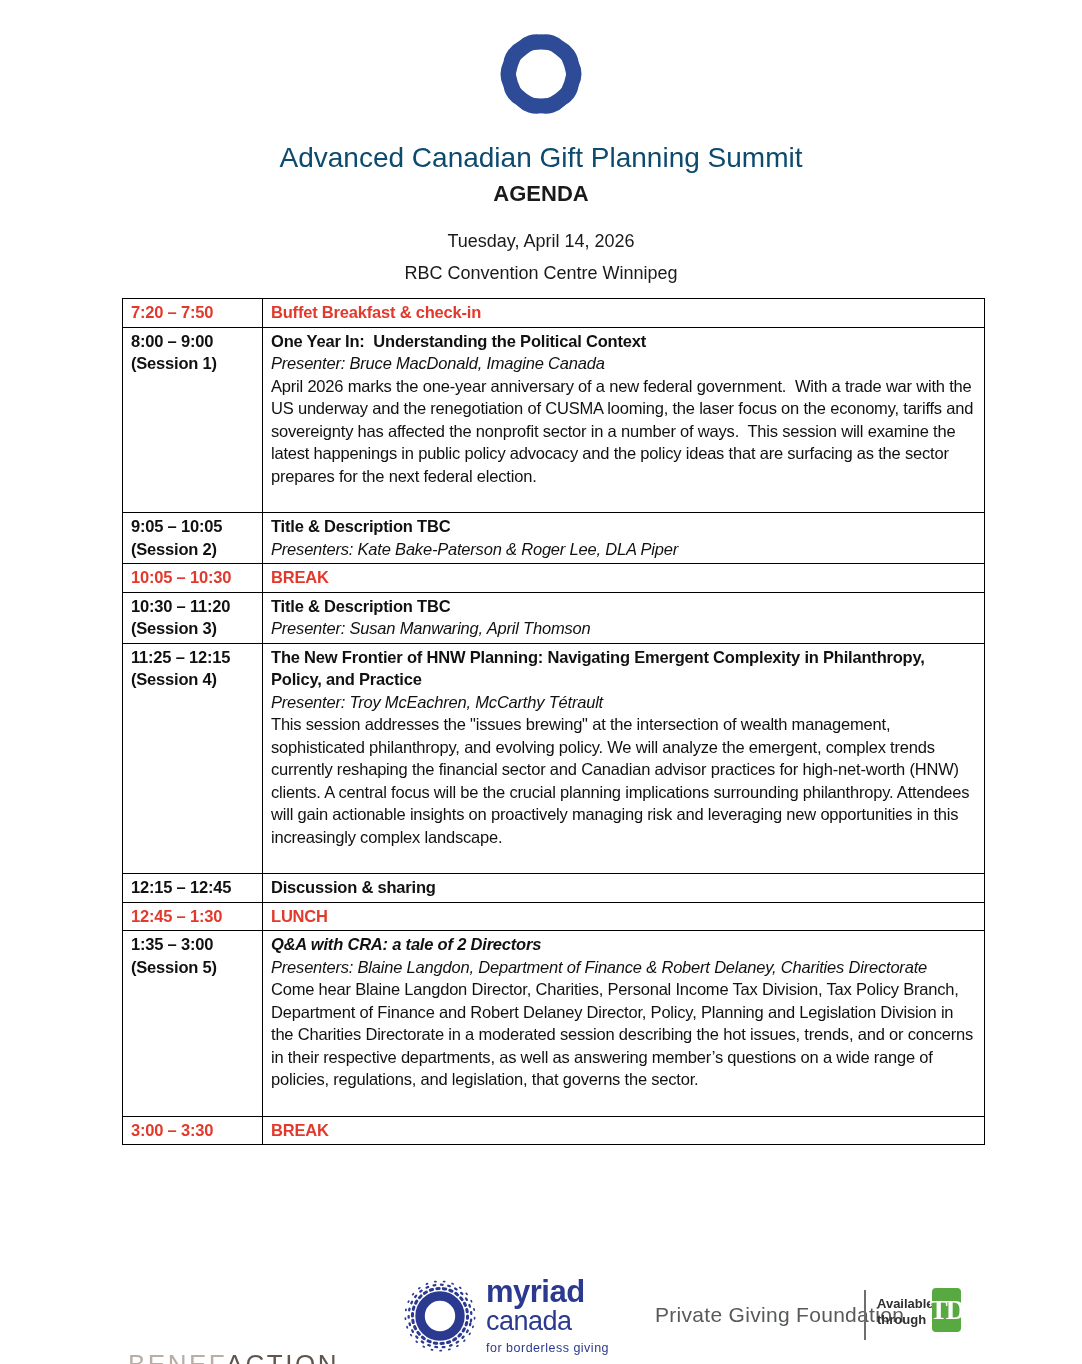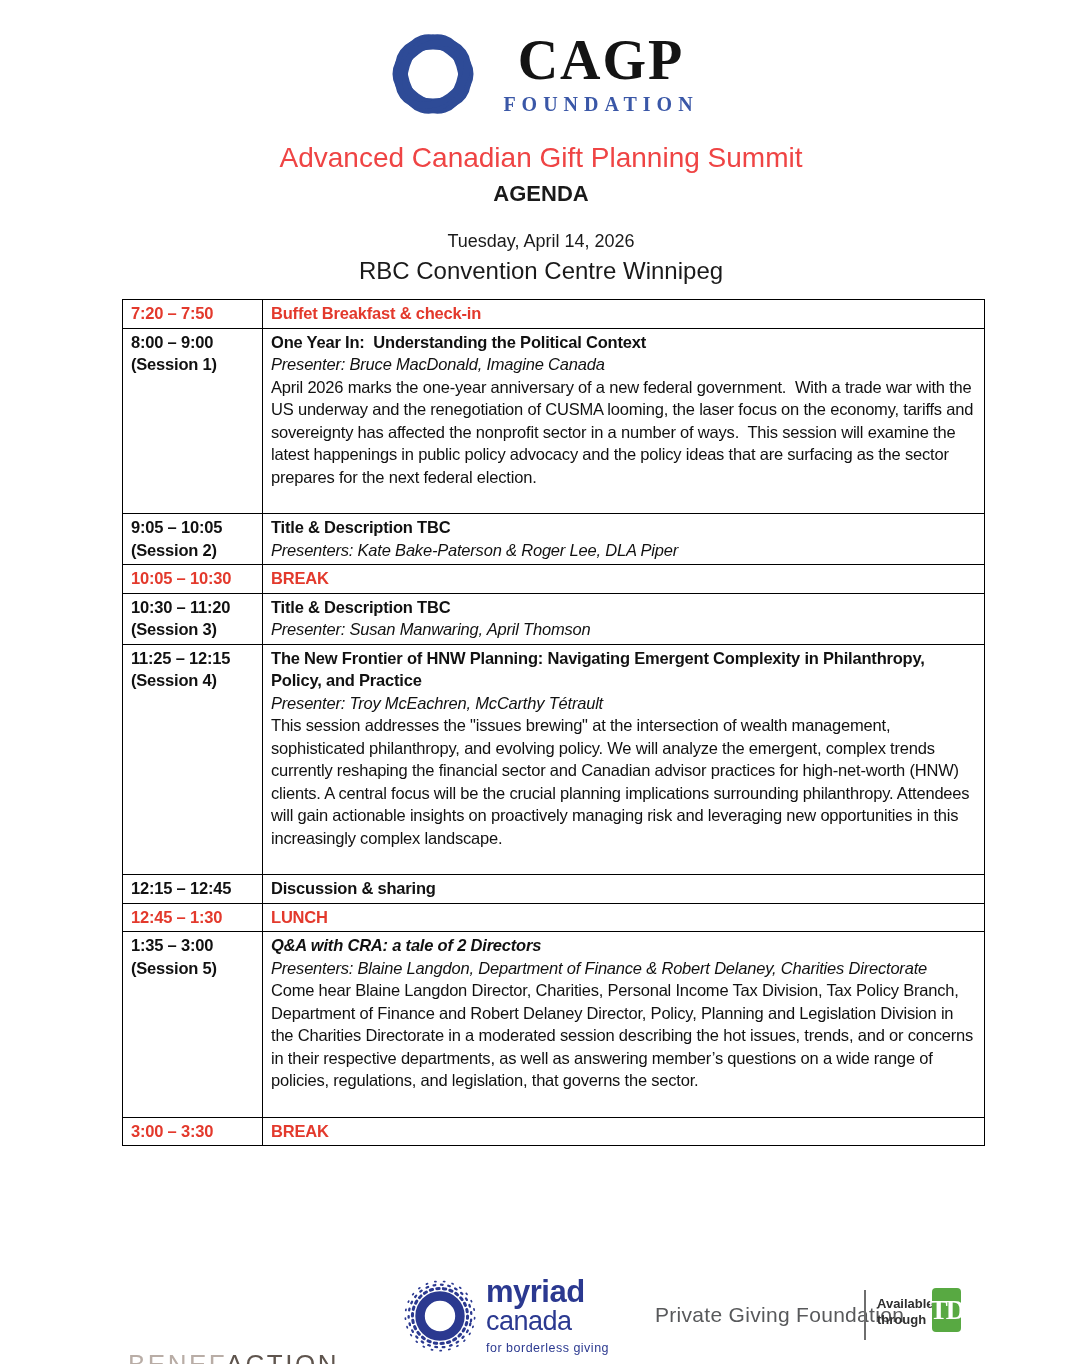--- a/index.html
+++ b/index.html
@@ -6,24 +6,24 @@
   body { background:#ffffff; font-family:"Liberation Sans", sans-serif; color:#111; }
   .page { position:relative; width:1082px; height:1364px; background:#fff; margin:0 auto; overflow:hidden; }
 
   
   .logo-row { display:flex; justify-content:center; align-items:center; gap:20px; padding-top:30px; height:118px; }
   .logo-mark { width:100px; height:100px; flex:0 0 auto; }
   .logo-text { display:flex; flex-direction:column; align-items:center; }
   .logo-acronym { font-family:"Liberation Serif", serif; font-size:56px; font-weight:600; letter-spacing:2px; color:#141414; line-height:1; }
   .logo-sub { font-family:"Liberation Serif", serif; font-size:20px; letter-spacing:6px; color:#3a57a7; margin-top:5px; font-weight:600; }
 
-  .doc-title { text-align:center; font-size:28px; font-weight:500; margin-top:24px; color:#ef4444; }
+  .doc-title { text-align:center; font-size:28px; font-weight:500; margin-top:24px; color:#0c4a6e; }
   .doc-agenda { text-align:center; font-size:22px; font-weight:bold; margin-top:7px; color:#1a1a1a; }
   .doc-date { text-align:center; font-size:18px; margin-top:24px; color:#1a1a1a; }
-  .doc-venue { text-align:center; font-size:24px; margin-top:5px; color:#1a1a1a; }
+  .doc-venue { text-align:center; font-size:18px; margin-top:11px; color:#1a1a1a; }
 
   
   table.agenda { border-collapse:collapse; table-layout:fixed; width:863px; margin:14px 0 0 122px; }
   table.agenda td { border:1.5px solid #000; vertical-align:top; padding:2px 8px 3px 8px; font-size:16.5px; line-height:22.5px; letter-spacing:-0.2px; }
   td.time-cell { width:140px; font-weight:bold; }
   .red { color:#e3392c; }
   .t-bold { font-weight:bold; }
   .t-bold-italic { font-weight:bold; font-style:italic; }
   .t-italic { font-style:italic; }
   .t-title, .t-desc { white-space:pre-wrap; }
@@ -58,24 +58,20 @@
   <div class="logo-row">
     <svg class="logo-mark" viewBox="0 0 100 100" xmlns="http://www.w3.org/2000/svg">
       <g fill="none" stroke="#2e4b97" stroke-width="7">
         <ellipse cx="50" cy="50" rx="37" ry="28" transform="rotate(0 50 50)"></ellipse>
         <ellipse cx="50" cy="50" rx="37" ry="28" transform="rotate(36 50 50)"></ellipse>
         <ellipse cx="50" cy="50" rx="37" ry="28" transform="rotate(72 50 50)"></ellipse>
         <ellipse cx="50" cy="50" rx="37" ry="28" transform="rotate(108 50 50)"></ellipse>
         <ellipse cx="50" cy="50" rx="37" ry="28" transform="rotate(144 50 50)"></ellipse>
       </g>
     </svg>
-    <div class="logo-text">
-      <div class="logo-acronym">CAGP</div>
-      <div class="logo-sub">FOUNDATION</div>
-    </div>
   </div>
 
   <div class="doc-title">Advanced Canadian Gift Planning Summit</div>
   <div class="doc-agenda">AGENDA</div>
   <div class="doc-date">Tuesday, April 14, 2026</div>
   <div class="doc-venue">RBC Convention Centre Winnipeg</div>
 
   <table class="agenda">
     <tbody>
       <tr>

